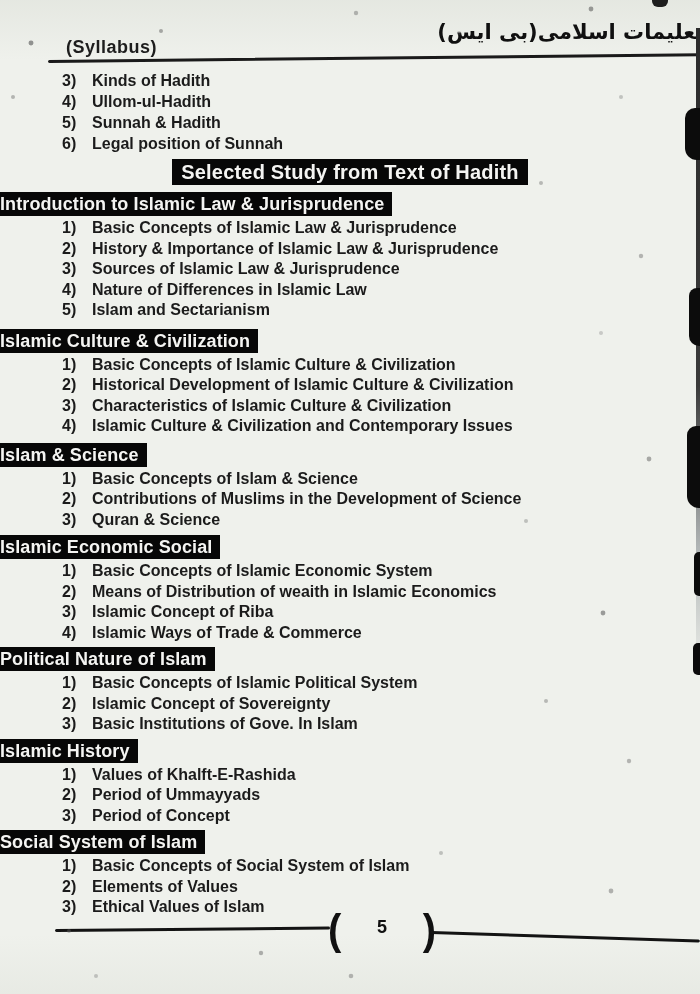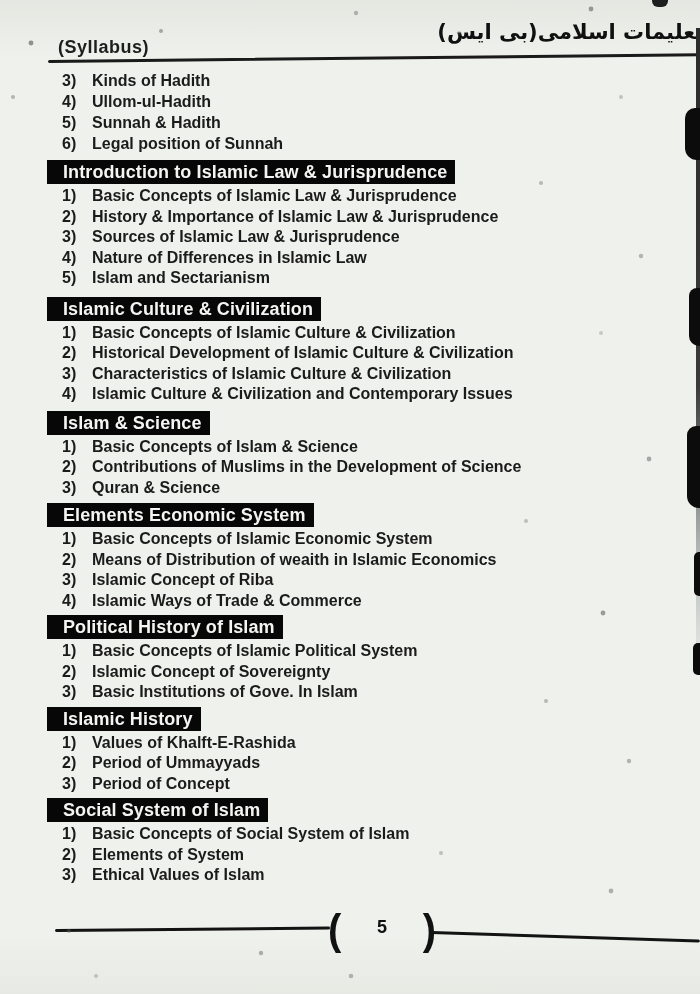--- a/index.html
+++ b/index.html
@@ -16,21 +16,21 @@
     background:var(--paper);
     background-image:linear-gradient(180deg, rgba(210,214,205,.35) 0%, rgba(239,241,236,0) 6%, rgba(239,241,236,0) 94%, rgba(214,218,209,.3) 100%);
     font-family:"Liberation Sans", sans-serif;
     color:var(--ink);
     overflow:hidden;
   }
   .page{position:relative;width:700px;height:994px;}
 
   
   .hdr-left{
-    position:absolute;left:58px;top:37px;
+    position:absolute;left:66px;top:37px;
     font-size:18px;font-weight:bold;letter-spacing:.5px;color:#1d1d1d;
   }
   .hdr-right{
     position:absolute;right:-3px;top:20px;
     direction:rtl;
     font-family:"DejaVu Sans", sans-serif;
     font-size:21px;font-weight:bold;color:#101010;
     letter-spacing:0;
   }
   .hdr-line{
@@ -48,23 +48,23 @@
   .continued .item{line-height:21px;}
 
   .center-head-wrap{text-align:center;margin-top:5px;height:27px;}
   .center-head{
     display:inline-block;background:var(--bar-bg);color:var(--bar-fg);
     font-size:20px;font-weight:bold;line-height:26px;padding:0 9px;
     letter-spacing:.2px;
   }
 
   .section .bar{
-    display:inline-block;margin-left:47px;
+    display:inline-block;
     background:var(--bar-bg);color:var(--bar-fg);
-    font-size:18px;font-weight:bold;line-height:24px;padding:0 8px 0 16px;
+    font-size:18px;font-weight:bold;line-height:24px;padding:0 8px 0 0;
     letter-spacing:.1px;
   }
   .section .items{padding-top:2px;}
   .section .item{line-height:20.5px;}
   .s0 .bar{margin-top:6px;}
   .s1 .bar{margin-top:8px;}
   .s2 .bar{margin-top:6px;}
   .s3 .bar{margin-top:5px;}
   .s4 .bar{margin-top:4px;}
   .s5 .bar{margin-top:4px;text-align:center;}
@@ -148,20 +148,23 @@
     <span class="num">5)</span>
     <span class="txt">Sunnah &amp; Hadith</span>
   </div>
 
   <div class="item">
     <span class="num">6)</span>
     <span class="txt">Legal position of Sunnah</span>
   </div>
 </div>
 
+    <div class="center-head-wrap">
+      <span class="center-head">Selected Study from Text of Hadith</span>
+    </div>
 
     <div id="sections">
   <section class="section s0">
     <div class="bar">Introduction to Islamic Law &amp; Jurisprudence</div>
     <div class="items">
   <div class="item">
     <span class="num">1)</span>
     <span class="txt">Basic Concepts of Islamic Law &amp; Jurisprudence</span>
   </div>
 
@@ -226,21 +229,21 @@
   </div>
 
   <div class="item">
     <span class="num">3)</span>
     <span class="txt">Quran &amp; Science</span>
   </div>
 </div>
   </section>
 
   <section class="section s3">
-    <div class="bar">Elements Economic System</div>
+    <div class="bar">Islamic Economic Social</div>
     <div class="items">
   <div class="item">
     <span class="num">1)</span>
     <span class="txt">Basic Concepts of Islamic Economic System</span>
   </div>
 
   <div class="item">
     <span class="num">2)</span>
     <span class="txt">Means of Distribution of weaith in Islamic Economics</span>
   </div>
@@ -251,21 +254,21 @@
   </div>
 
   <div class="item">
     <span class="num">4)</span>
     <span class="txt">Islamic Ways of Trade &amp; Commerce</span>
   </div>
 </div>
   </section>
 
   <section class="section s4">
-    <div class="bar">Political History of Islam</div>
+    <div class="bar">Political Nature of Islam</div>
     <div class="items">
   <div class="item">
     <span class="num">1)</span>
     <span class="txt">Basic Concepts of Islamic Political System</span>
   </div>
 
   <div class="item">
     <span class="num">2)</span>
     <span class="txt">Islamic Concept of Sovereignty</span>
   </div>
@@ -300,21 +303,21 @@
   <section class="section s6">
     <div class="bar">Social System of Islam</div>
     <div class="items">
   <div class="item">
     <span class="num">1)</span>
     <span class="txt">Basic Concepts of Social System of Islam</span>
   </div>
 
   <div class="item">
     <span class="num">2)</span>
-    <span class="txt">Elements of System</span>
+    <span class="txt">Elements of Values</span>
   </div>
 
   <div class="item">
     <span class="num">3)</span>
     <span class="txt">Ethical Values of Islam</span>
   </div>
 </div>
   </section>
 </div>
   </div>

